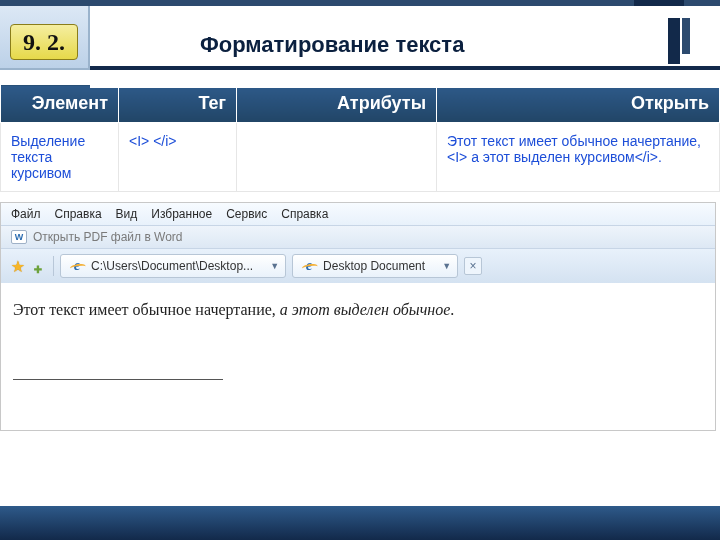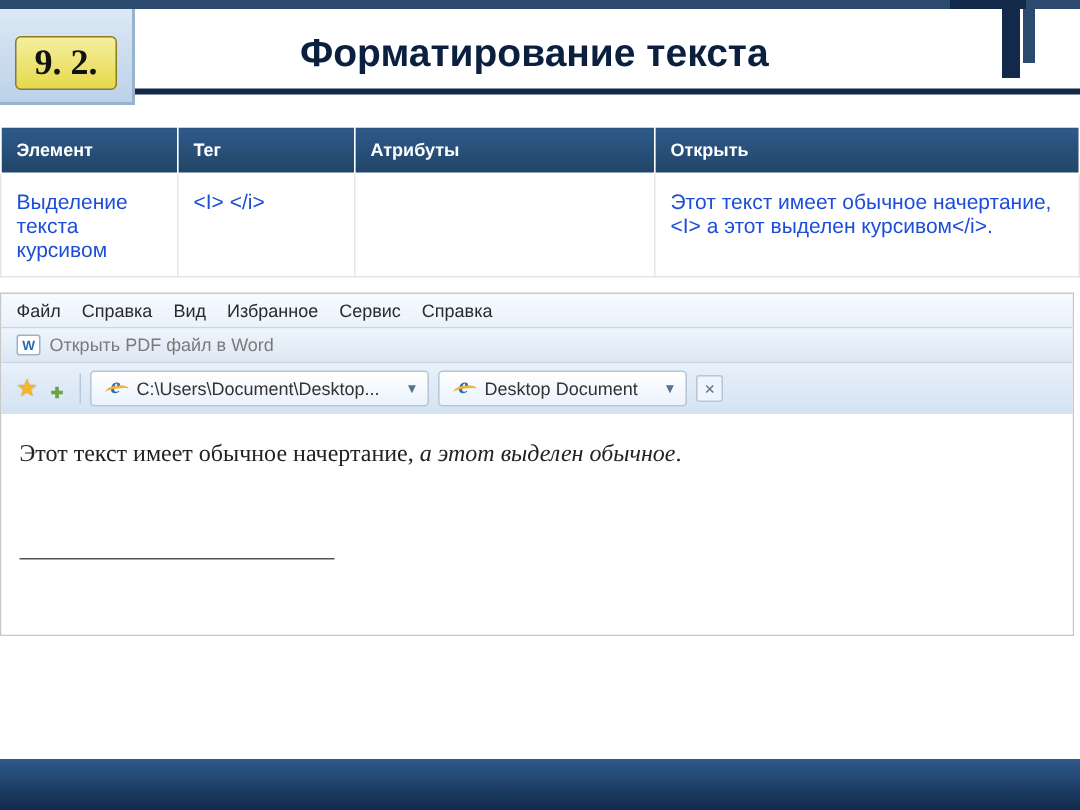--- a/index.html
+++ b/index.html
@@ -13,21 +13,21 @@
     }
     .top-accent {
       position: absolute;
       top: 0; left: 0; right: 0;
       height: 6px;
       background: linear-gradient(to right, #2c4a6e 0%, #2c4a6e 88%, #12294a 88%, #12294a 95%, #2c4a6e 95%);
     }
     .hdr {
       position: relative;
       height: 84px;
-      padding-top: 6px;
+      padding-top: 18px;
     }
     .hdr-monitor {
       position: absolute;
       top: 6px; left: 0;
       width: 90px; height: 64px;
       background: linear-gradient(#dce8f5, #bcd1e8);
       border: 2px solid #9ab3cc;
       border-top: none;
       border-left: none;
     }
@@ -57,21 +57,21 @@
       background: #12294a;
     }
     .hdr-title-bar2 {
       position: absolute;
       top: 0; right: 30px;
       width: 8px; height: 36px;
       background: #2c4a6e;
     }
     .hdr-title {
       padding: 14px 0 0 110px;
-      font-size: 26px;
+      font-size: 22px;
       font-weight: bold;
       color: #0b203f;
     }
     .hdr-underline {
       margin-top: 8px;
       height: 4px;
       background: #12294a;
       margin-left: 0;
     }
     .tbl {
@@ -79,23 +79,23 @@
       border-collapse: collapse;
       table-layout: fixed;
     }
     .tbl col.c1 { width: 118px; }
     .tbl col.c2 { width: 118px; }
     .tbl col.c3 { width: 200px; }
     .tbl col.c4 { }
     .tbl th {
       background: linear-gradient(#2e5a8a, #214566);
       color: #fff;
-      font-size: 12px;
-      font-weight: bold;
-      text-align: left;
+      font-size: 18px;
+      font-weight: bold;
+      text-align: right;
       padding: 8px 10px;
       border: 1px solid #fff;
     }
     .tbl td {
       background: #fff;
       color: #1d4ed8;
       font-size: 14px;
       text-align: left;
       vertical-align: top;
       padding: 10px 10px;

